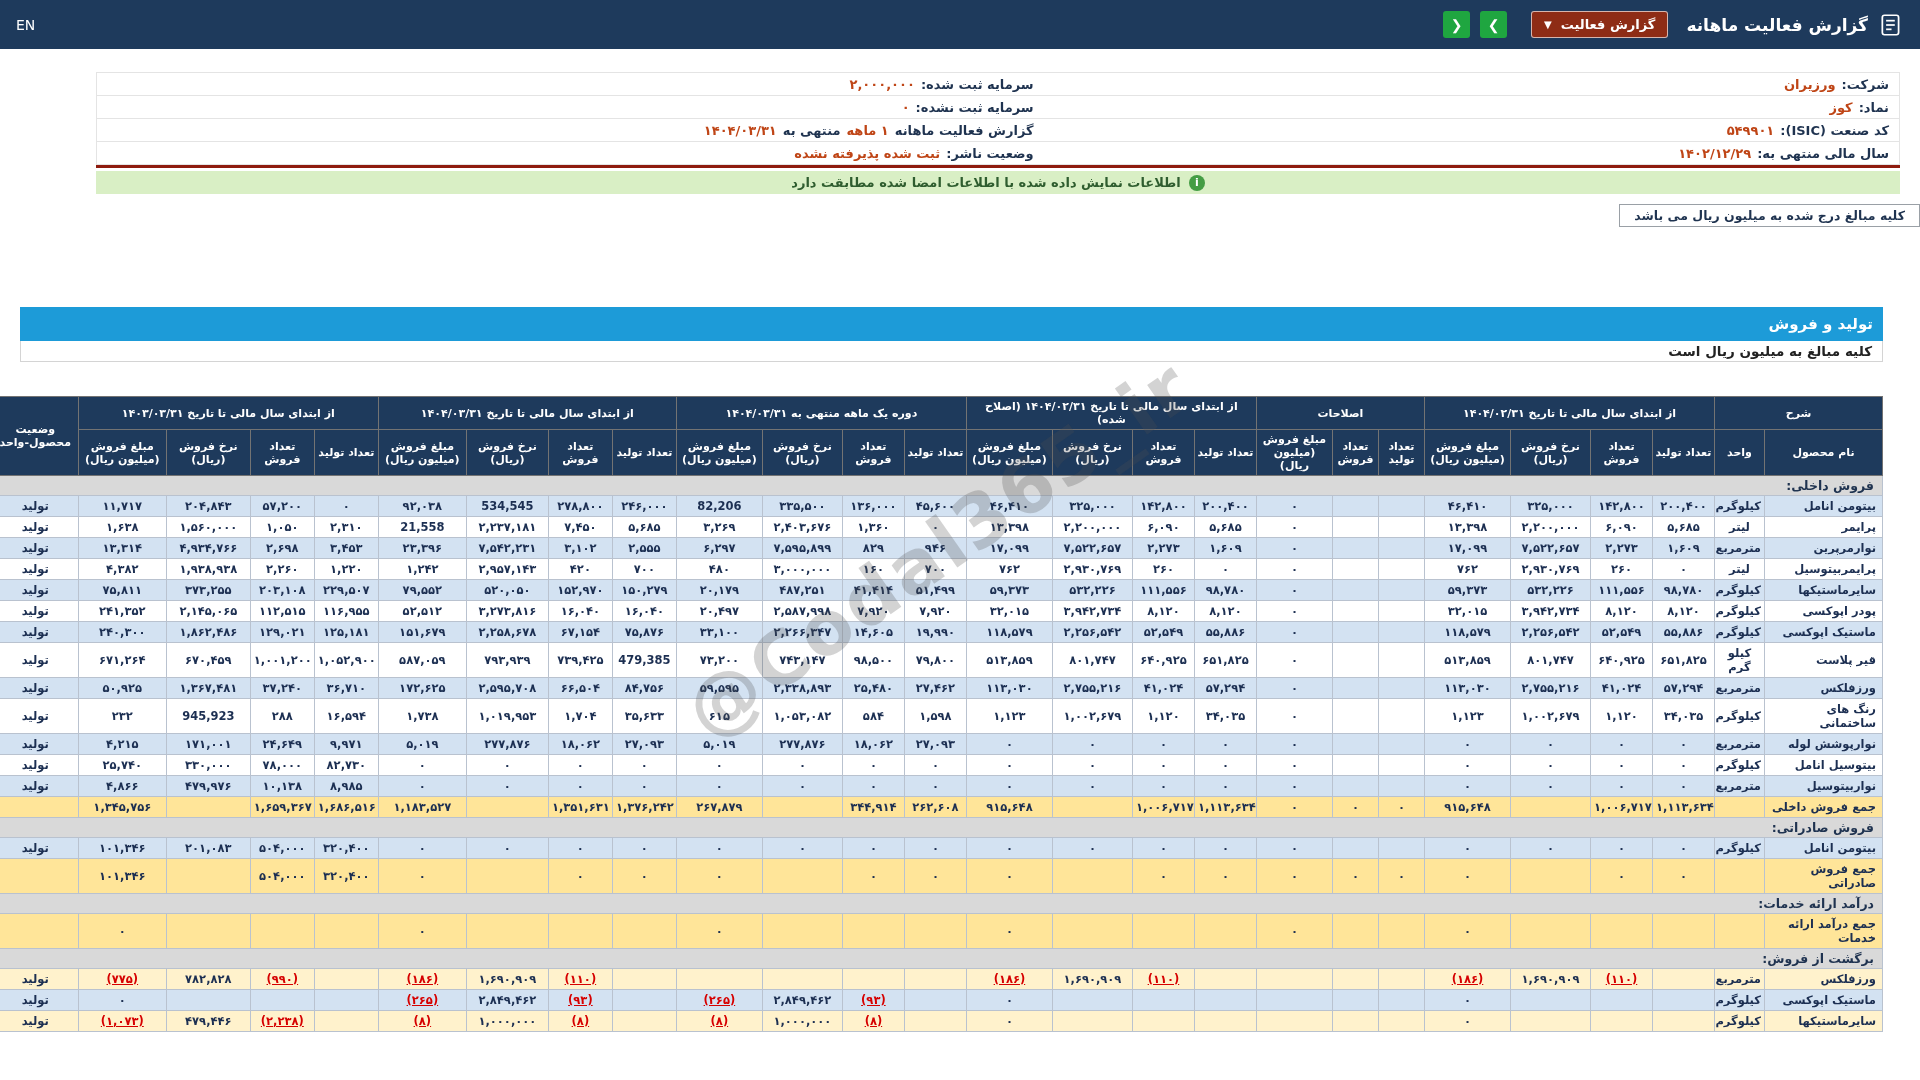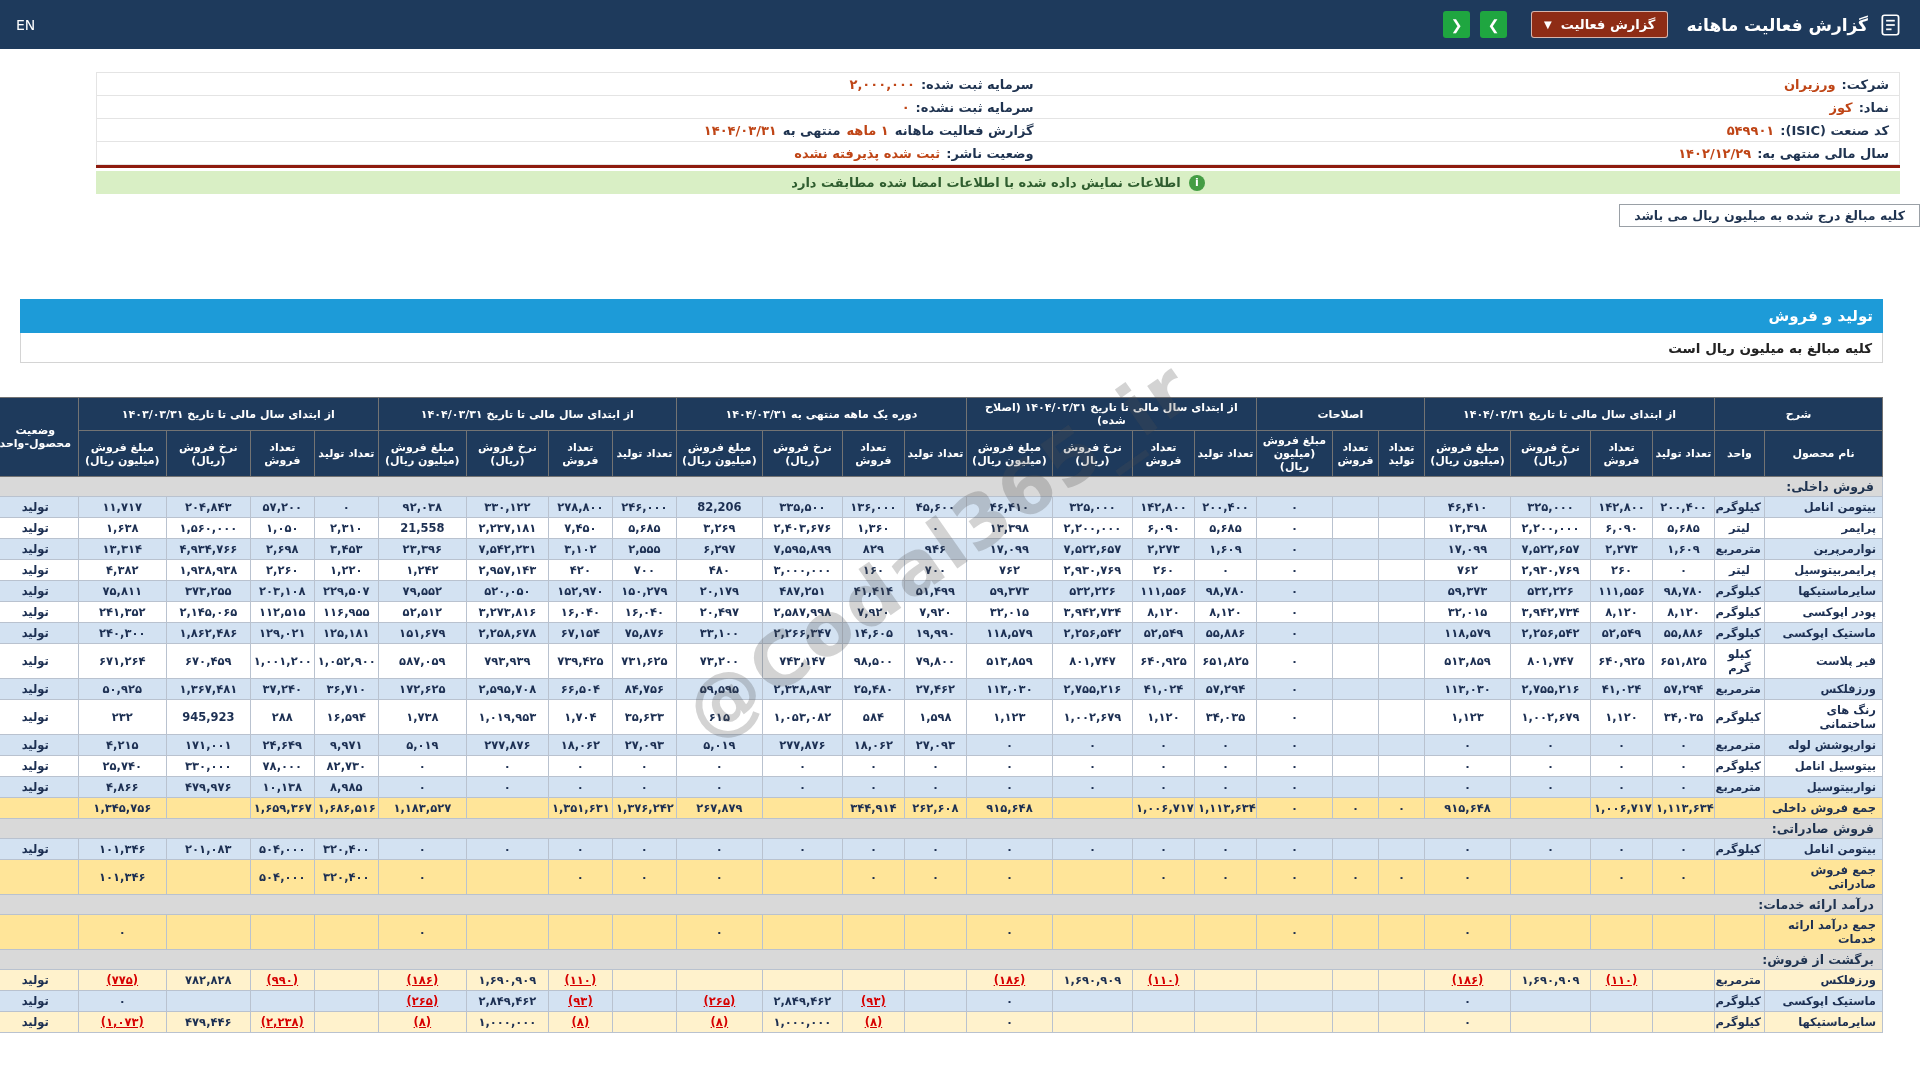--- a/index.html
+++ b/index.html
@@ -56,34 +56,34 @@
     font-size: 13px; font-weight: bold; color: #2f5d2f;
   }
   .info-icon {
     width: 16px; height: 16px; border-radius: 50%; background: #449d44;
     color: #fff; font-size: 11px; font-weight: bold;
     display: flex; align-items: center; justify-content: center;
   }
 
   
   .unit-note {
-    width: fit-content; margin: 10px auto 8px 96px;
+    width: fit-content; margin: 10px auto 16px 96px;
     border: 1px solid #9aa0a6; background: #fff;
     padding: 3px 14px; font-size: 12.5px; font-weight: bold; color: #1f3350;
     cursor: pointer; font-family: inherit;
   }
 
   
   .blue-bar {
     margin: 64px 37px 0 20px; height: 25px; background: #1d9bd8;
     color: #fff; font-size: 15px; font-weight: bold;
     display: flex; align-items: center; padding: 17px 10px;
   }
   .sub-bar {
-    margin: 0 37px 0 20px; height: 30px;
+    margin: 0 37px 0 20px; height: 21px;
     border: 1px solid #d4d4d4; border-top: none;
     display: flex; align-items: center; padding: 0 10px;
     font-size: 13.5px; font-weight: bold; color: #222;
   }
 
   
   .table-wrap { margin: 34px 37px 0 20px; position: relative; }
   table { width: 100%; border-collapse: collapse; table-layout: fixed; }
   thead th {
     background: #1e3a5c; color: #fff; font-size: 11px; font-weight: bold;
@@ -296,21 +296,21 @@
             <td class="num">۲۰۰,۴۰۰</td>
             <td class="num">۱۴۲,۸۰۰</td>
             <td class="num">۳۲۵,۰۰۰</td>
             <td class="num">۴۶,۴۱۰</td>
             <td class="num">۴۵,۶۰۰</td>
             <td class="num">۱۳۶,۰۰۰</td>
             <td class="num">۳۳۵,۵۰۰</td>
             <td class="num">82,206</td>
             <td class="num">۲۴۶,۰۰۰</td>
             <td class="num">۲۷۸,۸۰۰</td>
-            <td class="num">۳۳۰,۱۲۲</td>
+            <td class="num">534,545</td>
             <td class="num">۹۲,۰۳۸</td>
             <td class="num">۰</td>
             <td class="num">۵۷,۲۰۰</td>
             <td class="num">۲۰۴,۸۴۳</td>
             <td class="num">۱۱,۷۱۷</td>
             <td>تولید</td>
           </tr>
           <tr class="v-white">
             <td class="product-name">پرایمر</td>
             <td>لیتر</td>
@@ -490,21 +490,21 @@
             <td class="num"></td>
             <td class="num">۰</td>
             <td class="num">۶۵۱,۸۲۵</td>
             <td class="num">۶۴۰,۹۲۵</td>
             <td class="num">۸۰۱,۷۴۷</td>
             <td class="num">۵۱۳,۸۵۹</td>
             <td class="num">۷۹,۸۰۰</td>
             <td class="num">۹۸,۵۰۰</td>
             <td class="num">۷۴۳,۱۴۷</td>
             <td class="num">۷۳,۲۰۰</td>
-            <td class="num">۷۳۱,۶۲۵</td>
+            <td class="num">479,385</td>
             <td class="num">۷۳۹,۴۲۵</td>
             <td class="num">۷۹۳,۹۳۹</td>
             <td class="num">۵۸۷,۰۵۹</td>
             <td class="num">۱,۰۵۲,۹۰۰</td>
             <td class="num">۱,۰۰۱,۲۰۰</td>
             <td class="num">۶۷۰,۴۵۹</td>
             <td class="num">۶۷۱,۲۶۴</td>
             <td>تولید</td>
           </tr>
           <tr class="v-blue">

